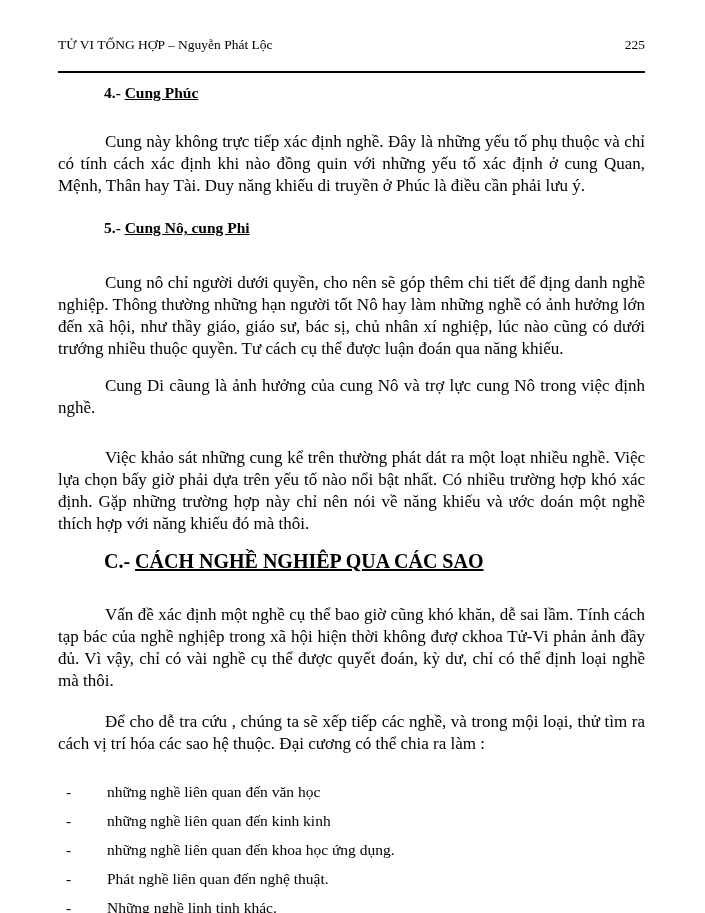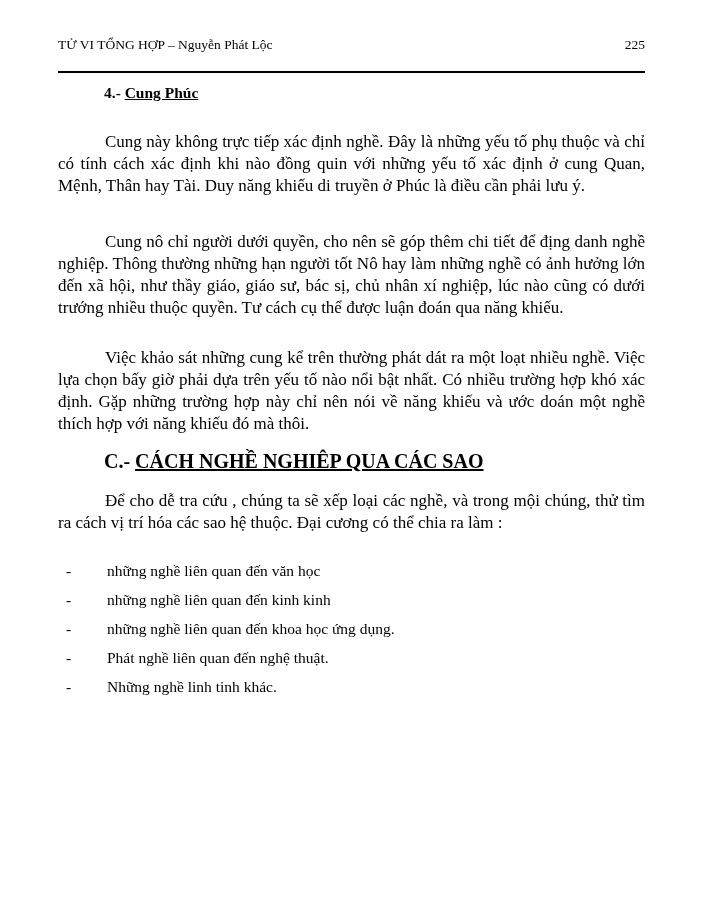--- a/index.html
+++ b/index.html
@@ -89,30 +89,33 @@
       <span>TỬ VI TỔNG HỢP – Nguyễn Phát Lộc</span>
       <span>225</span>
     </div>
 
     <hr class="rule">
 
     <h2 class="h h-4"><span class="h-prefix">4.-</span> <span class="h-title">Cung Phúc</span></h2>
 
     <p class="para p-1">Cung này không trực tiếp xác định nghề. Đây là những yếu tố phụ thuộc và chỉ có tính cách xác định khi nào đồng quin với những yếu tố xác định ở cung Quan, Mệnh, Thân hay Tài. Duy năng khiếu di truyền ở Phúc là điều cần phải lưu ý.</p>
 
+    <h2 class="h h-5"><span class="h-prefix">5.-</span> <span class="h-title">Cung Nô, cung Phi</span></h2>
 
     <p class="para p-2">Cung nô chỉ người dưới quyền, cho nên sẽ góp thêm chi tiết để địng danh nghề nghiệp. Thông thường những hạn người tốt Nô hay làm những nghề có ảnh hưởng lớn đến xã hội, như thầy giáo, giáo sư, bác sị, chủ nhân xí nghiệp, lúc nào cũng có dưới trướng nhiều thuộc quyền. Tư cách cụ thể được luận đoán qua năng khiếu.</p>
 
+    <p class="para p-3">Cung Di cãung là ảnh hưởng của cung Nô và trợ lực cung Nô trong việc định nghề.</p>
 
     <p class="para p-4">Việc khảo sát những cung kể trên thường phát dát ra một loạt nhiều nghề. Việc lựa chọn bấy giờ phải dựa trên yếu tố nào nổi bật nhất. Có nhiều trường hợp khó xác định. Gặp những trường hợp này chỉ nên nói về năng khiếu và ước doán một nghề thích hợp với năng khiếu đó mà thôi.</p>
 
     <h2 class="h h-c"><span class="h-prefix">C.-</span> <span class="h-title">CÁCH NGHỀ NGHIÊP QUA CÁC SAO</span></h2>
 
+    <p class="para p-5">Vấn đề xác định một nghề cụ thể bao giờ cũng khó khăn, dễ sai lầm. Tính cách tạp bác của nghề nghịêp trong xã hội hiện thời  không đượ ckhoa Tử-Vi phản ảnh đầy đủ. Vì vậy, chỉ có vài nghề cụ thể được quyết đoán, kỳ dư, chỉ có thể định loại nghề mà thôi.</p>
 
-    <p class="para p-6">Để cho dễ tra cứu , chúng ta sẽ xếp loại các nghề, và trong mội chúng, thử tìm ra cách vị trí hóa các sao hệ thuộc. Đại cương có thể chia ra làm :</p>
+    <p class="para p-6">Để cho dễ tra cứu , chúng ta sẽ xếp tiếp các nghề, và trong mội loại, thử tìm ra cách vị trí hóa các sao hệ thuộc. Đại cương có thể chia ra làm :</p>
 
     <div class="list">
       <div class="li">
         <span class="dash">-</span>
         <span class="txt">những nghề liên quan đến văn học</span>
       </div>
       <div class="li">
         <span class="dash">-</span>
         <span class="txt">những nghề liên quan đến kinh kinh</span>
       </div>

